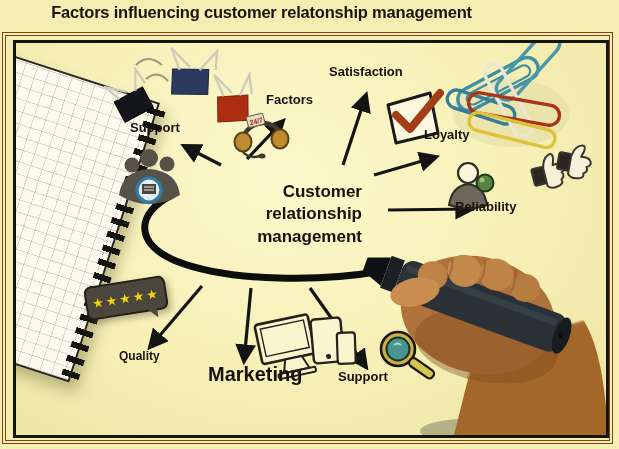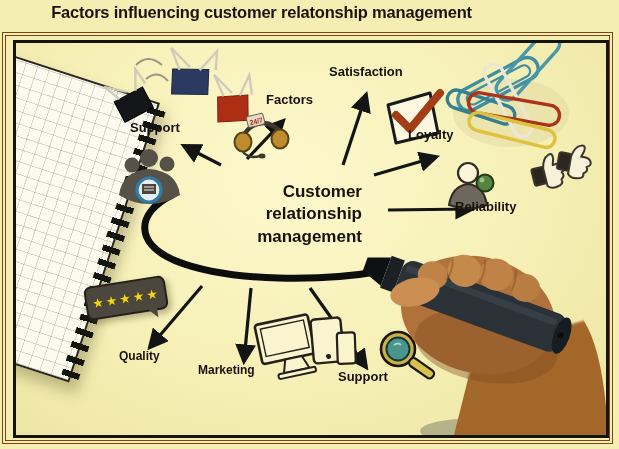--- a/index.html
+++ b/index.html
@@ -181,24 +181,24 @@
           <ellipse cx="505" cy="235" rx="15" ry="14" fill="#b87d41"></ellipse>
           <ellipse cx="398" cy="262" rx="25" ry="14" fill="#ca8f50" transform="rotate(-24 398 262)"></ellipse>
           <path d="M428 222 q3 12 -2 22 M460 216 q3 13 -1 24 M492 219 q3 11 0 22" stroke="#8a5526" stroke-width="2" fill="none" opacity="0.55"></path>
         </g>
       </g>
     </svg>
 
     <div class="lbl" style="left:114px;top:77px">Support</div>
     <div class="lbl" style="left:250px;top:49px">Factors</div>
     <div class="lbl" style="left:313px;top:21px">Satisfaction</div>
-    <div class="lbl" style="left:392px;top:84px">Loyalty</div>
+    <div class="lbl" style="left:408px;top:84px">Loyalty</div>
     <div class="lbl" style="left:439px;top:156px">Reliability</div>
     <div class="lbl" style="left:103px;top:306px;font-size:12px">Quality</div>
-    <div class="lbl" style="left:182px;top:320px;font-size:12px">Marketing</div>
+    <div class="lbl" style="left:192px;top:320px;font-size:20px">Marketing</div>
     <div class="lbl" style="left:322px;top:326px">Support</div>
 
     <div class="center-node">Customer relationship management</div>
 
     <div class="star-bubble">
       <span class="stars">★★★★★</span>
       <span class="star-tail"></span>
     </div>
 
   </div>

